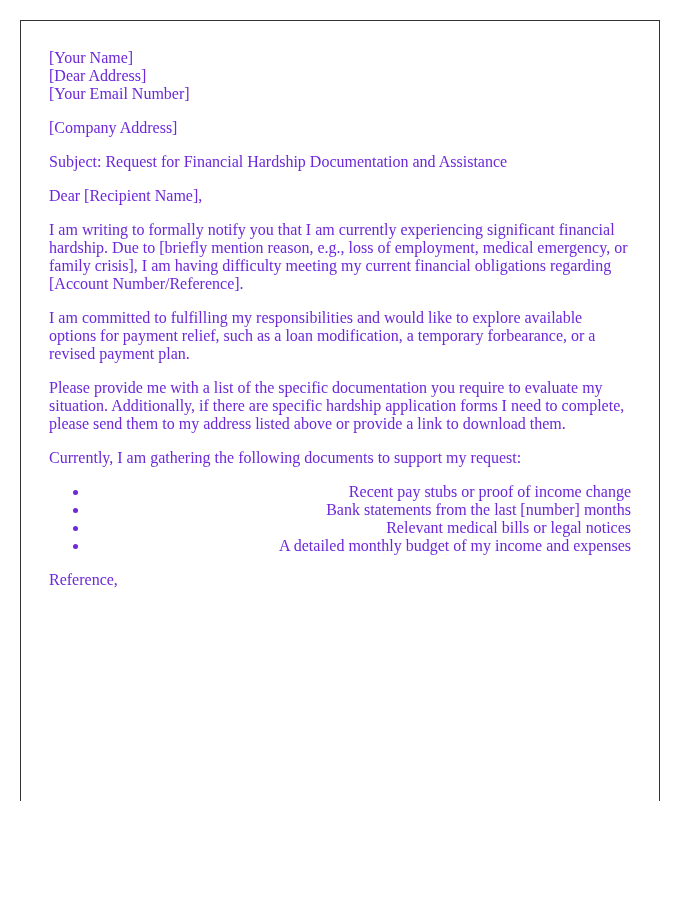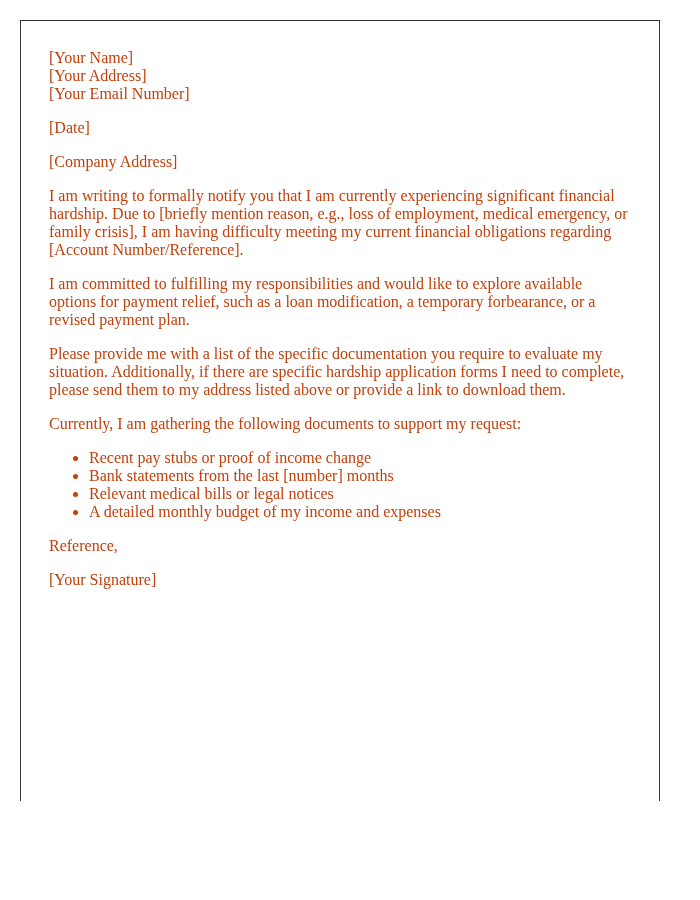--- a/index.html
+++ b/index.html
@@ -18,66 +18,67 @@
       height: 781px;
       border-top: 1px solid #333;
       border-left: 1px solid #333;
       border-right: 1px solid #333;
       box-sizing: border-box;
       overflow: hidden;
       padding: 28px 28px 0 28px;
       font-family: "Liberation Serif", "DejaVu Serif", serif;
       font-size: 16px;
       line-height: 18px;
-      color: #c2410c;
+      color: #6d28d9;
     }
     .block {
       margin: 0 0 16px 0;
     }
     .line {
       display: block;
     }
     ul.docs {
       margin: 0 0 16px 0;
       padding-left: 40px;
+      text-align: right;
     }
     ul.docs li {
       list-style-type: disc;
     }
   </style>
 </head>
 <body>
 
 <div class="page">
 
   <div class="block">
     <span class="line">[Your Name]</span>
-    <span class="line">[Your Address]</span>
+    <span class="line">[Dear Address]</span>
     <span class="line">[Your Email Number]</span>
   </div>
 
-  <p class="block">[Date]</p>
 
   <div class="block">
     <span class="line">[Company Address]</span>
   </div>
 
+  <p class="block">Subject: Request for Financial Hardship Documentation and Assistance</p>
 
+  <p class="block">Dear [Recipient Name],</p>
 
   <p class="block">I am writing to formally notify you that I am currently experiencing significant financial hardship. Due to [briefly mention reason, e.g., loss of employment, medical emergency, or family crisis], I am having difficulty meeting my current financial obligations regarding [Account Number/Reference].</p>
   <p class="block">I am committed to fulfilling my responsibilities and would like to explore available options for payment relief, such as a loan modification, a temporary forbearance, or a revised payment plan.</p>
   <p class="block">Please provide me with a list of the specific documentation you require to evaluate my situation. Additionally, if there are specific hardship application forms I need to complete, please send them to my address listed above or provide a link to download them.</p>
   <p class="block">Currently, I am gathering the following documents to support my request:</p>
 
   <ul class="docs">
     <li>Recent pay stubs or proof of income change</li>
     <li>Bank statements from the last [number] months</li>
     <li>Relevant medical bills or legal notices</li>
     <li>A detailed monthly budget of my income and expenses</li>
   </ul>
 
 
   <p class="block">Reference,</p>
 
-  <p class="block">[Your Signature]</p>
 
 
 </div>
 
 </body></html>

